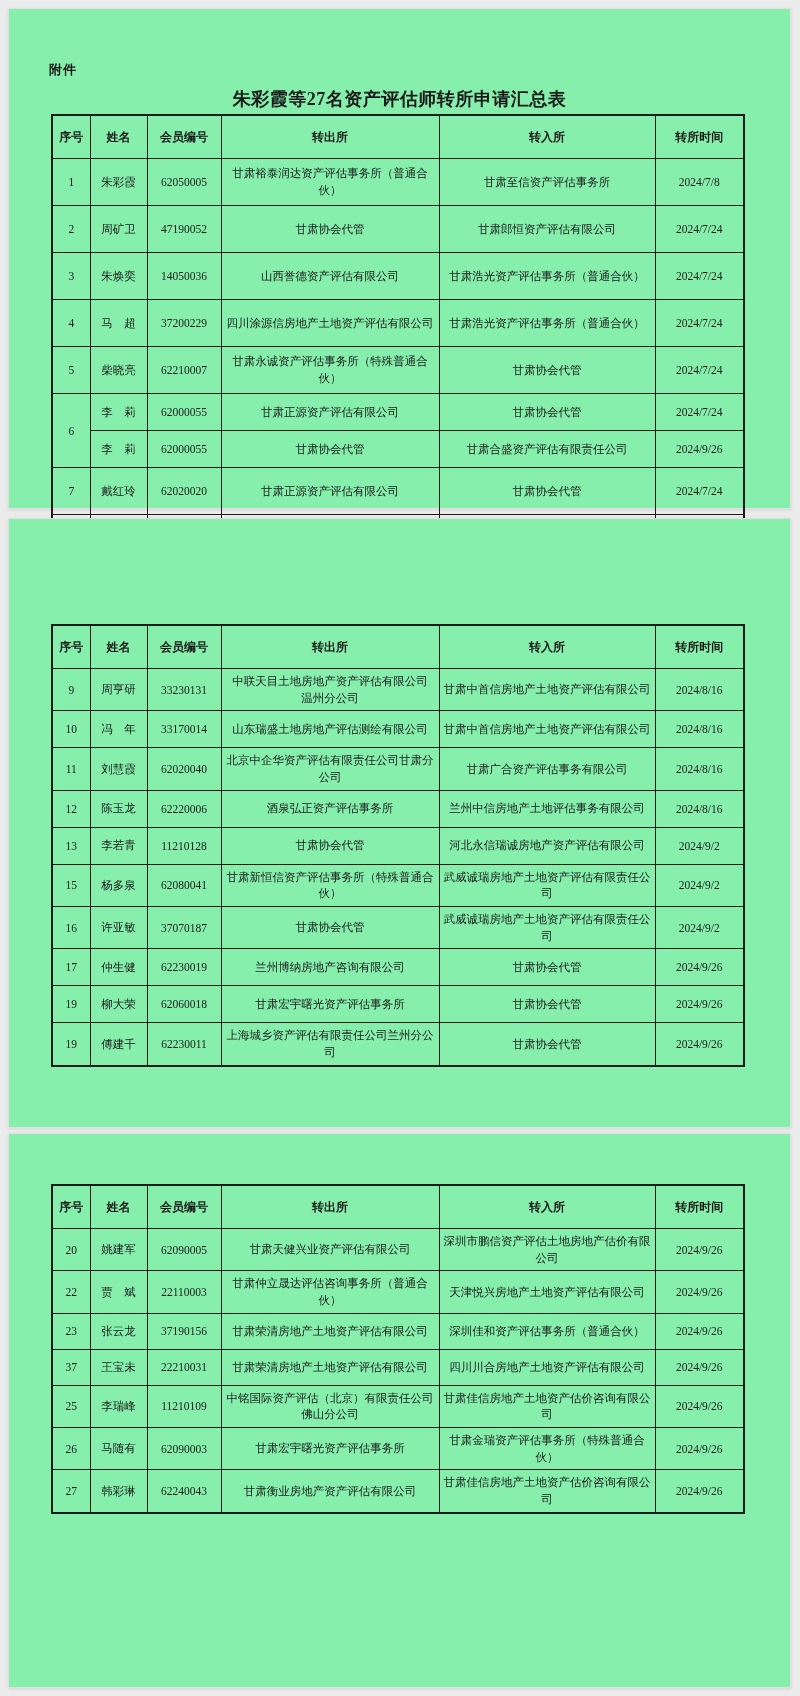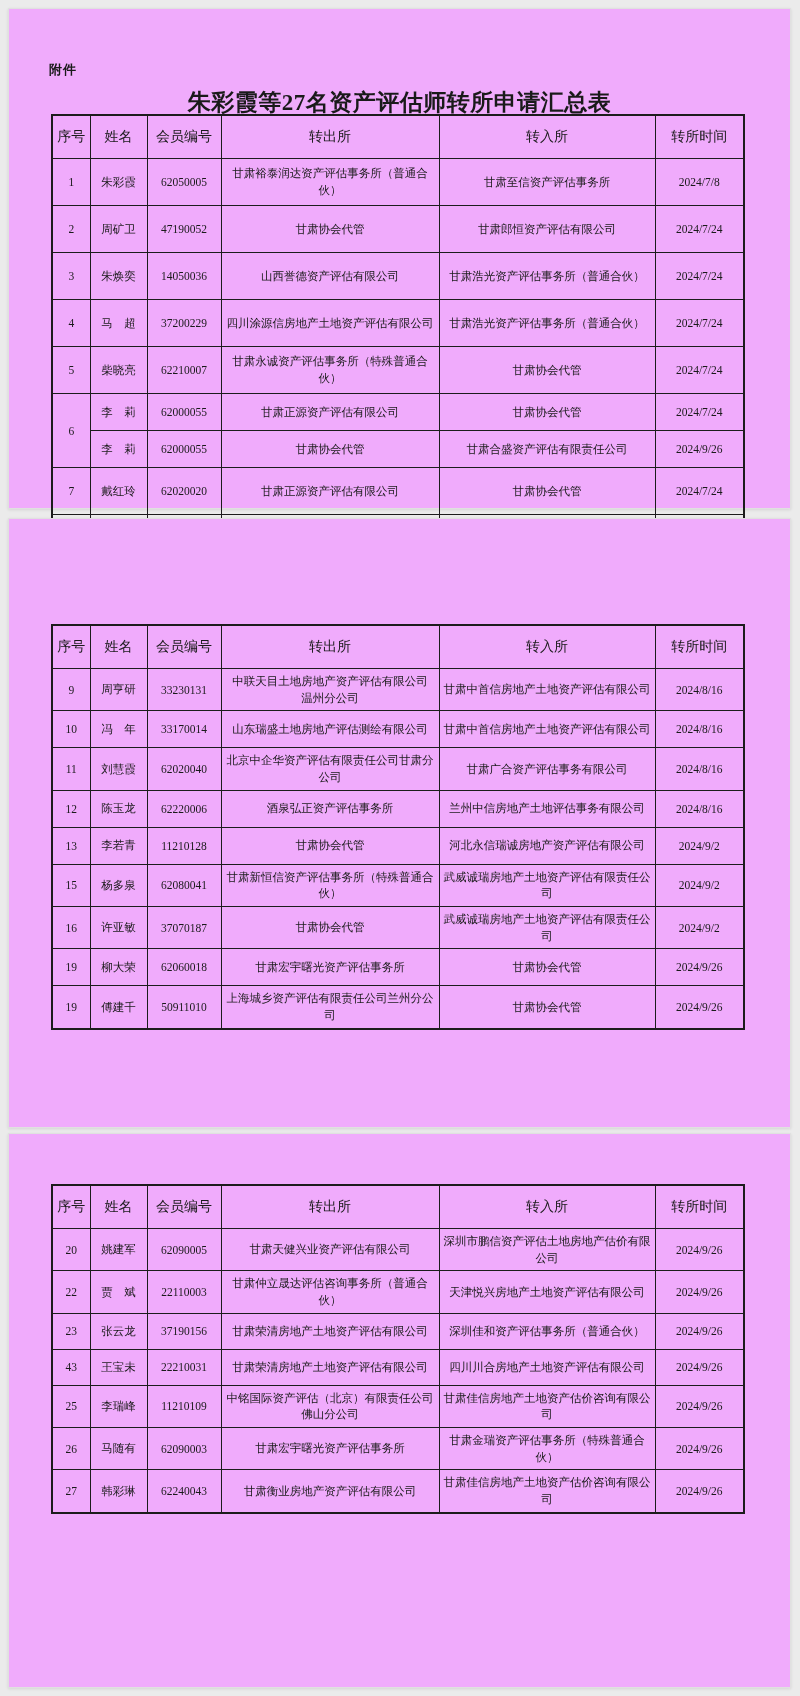--- a/index.html
+++ b/index.html
@@ -5,55 +5,55 @@
   html, body { margin:0; padding:0; }
   body {
     width:800px; height:1696px;
     background:#ebebeb;
     font-family:"Liberation Serif","DejaVu Serif",serif;
     color:#1a1a1a;
   }
   .canvas { position:relative; width:800px; height:1696px; overflow:hidden; }
   .page {
     position:absolute; left:8px; width:783px;
-    background:#f0abfc;
+    background:#86efac;
     border:1px solid #e0e0e0;
     box-shadow:0 1px 3px rgba(0,0,0,0.10);
     box-sizing:border-box;
   }
   .page-1 { top:8px;    height:501px; }
   .page-2 { top:518px;  height:610px; }
   .page-3 { top:1133px; height:555px; }
 
   .attachment {
     position:absolute; left:40px; top:52px;
     font-size:13px; font-weight:bold; letter-spacing:1px;
   }
   .doc-title {
     position:absolute; left:0; right:0; top:78px; margin:0;
-    text-align:center; font-size:23px; font-weight:bold; letter-spacing:0.5px;
+    text-align:center; font-size:18px; font-weight:bold; letter-spacing:0.5px;
   }
 
   table.transfer {
     position:absolute; left:42px; width:692px;
     border-collapse:collapse; table-layout:fixed;
     border:2px solid #1c1c1c;
   }
   .page-1 table.transfer { top:105px; }
   .page-2 table.transfer { top:105px; }
   .page-3 table.transfer { top:50px;  }
 
   table.transfer th, table.transfer td {
     border:1px solid #1c1c1c;
     text-align:center; vertical-align:middle;
     padding:4px 3px;
     overflow:hidden;
   }
   table.transfer th {
-    font-size:14px; font-weight:normal; height:34px;
+    font-size:12px; font-weight:bold; height:34px;
   }
   table.transfer td { font-size:11.5px; }
 
   .col-no     { width:38px;  }
   .col-name   { width:57px;  }
   .col-member { width:74px;  }
   .col-from   { width:218px; }
   .col-to     { width:216px; }
   .col-date   { width:89px;  }
 
@@ -239,31 +239,39 @@
           </tr>
           <tr>
             <td class="c-no">16</td>
             <td class="c-name">许亚敏</td>
             <td class="c-member">37070187</td>
             <td class="c-from">甘肃协会代管</td>
             <td class="c-to">武威诚瑞房地产土地资产评估有限责任公司</td>
             <td class="c-date">2024/9/2</td>
           </tr>
           <tr>
+            <td class="c-no">17</td>
+            <td class="c-name">仲生健</td>
+            <td class="c-member">62230019</td>
+            <td class="c-from">兰州博纳房地产咨询有限公司</td>
+            <td class="c-to">甘肃协会代管</td>
+            <td class="c-date">2024/9/26</td>
+          </tr>
+          <tr>
             <td class="c-no">19</td>
             <td class="c-name">柳大荣</td>
             <td class="c-member">62060018</td>
             <td class="c-from">甘肃宏宇曙光资产评估事务所</td>
             <td class="c-to">甘肃协会代管</td>
             <td class="c-date">2024/9/26</td>
           </tr>
           <tr>
             <td class="c-no">19</td>
             <td class="c-name">傅建千</td>
-            <td class="c-member">50911010</td>
+            <td class="c-member">62230011</td>
             <td class="c-from">上海城乡资产评估有限责任公司兰州分公司</td>
             <td class="c-to">甘肃协会代管</td>
             <td class="c-date">2024/9/26</td>
           </tr>
         </tbody>
     </table>
   </section>
 
   <section class="page page-3">
     <table class="transfer">
@@ -304,21 +312,21 @@
           </tr>
           <tr>
             <td class="c-no">23</td>
             <td class="c-name">张云龙</td>
             <td class="c-member">37190156</td>
             <td class="c-from">甘肃荣清房地产土地资产评估有限公司</td>
             <td class="c-to">深圳佳和资产评估事务所（普通合伙）</td>
             <td class="c-date">2024/9/26</td>
           </tr>
           <tr>
-            <td class="c-no">43</td>
+            <td class="c-no">37</td>
             <td class="c-name">王宝未</td>
             <td class="c-member">22210031</td>
             <td class="c-from">甘肃荣清房地产土地资产评估有限公司</td>
             <td class="c-to">四川川合房地产土地资产评估有限公司</td>
             <td class="c-date">2024/9/26</td>
           </tr>
           <tr>
             <td class="c-no">25</td>
             <td class="c-name">李瑞峰</td>
             <td class="c-member">11210109</td>

